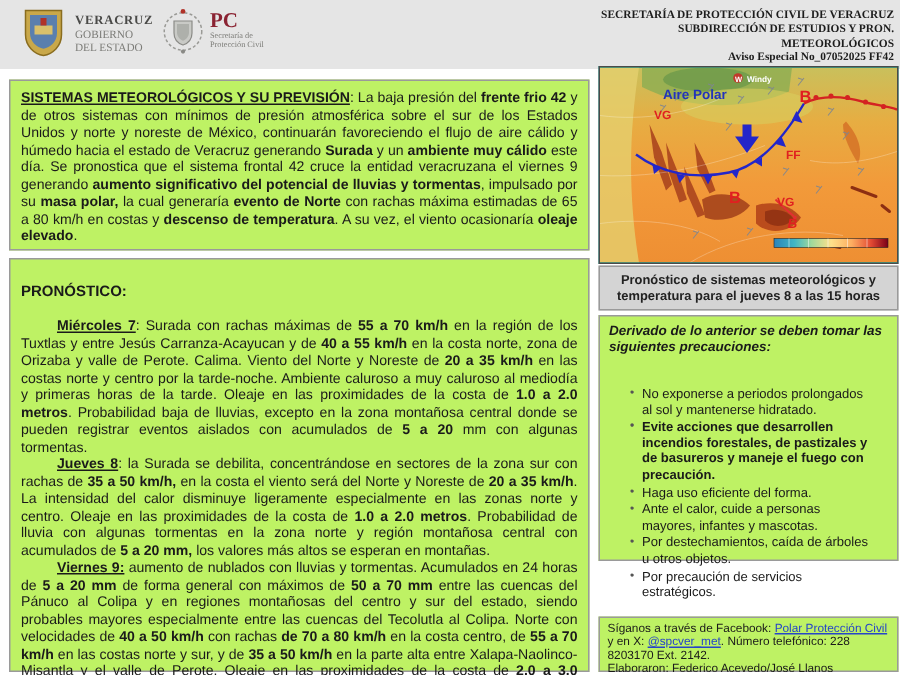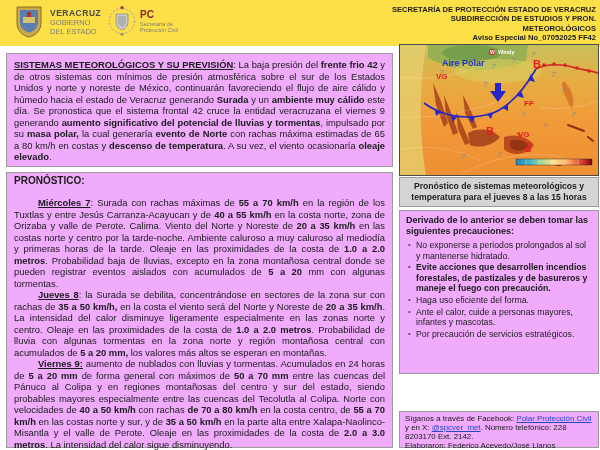--- a/index.html
+++ b/index.html
@@ -1,54 +1,54 @@
 <!DOCTYPE html>
 <html><head>
 <meta charset="utf-8">
 <style>
   html,body{margin:0;padding:0;background:#fff;}
   .page{position:relative;width:600px;height:450px;background:#ffffff;overflow:hidden;
         font-family:"Liberation Sans","DejaVu Sans",sans-serif;color:#1a1a1a;}
 
   
-  .hdr{position:absolute;left:0;top:0;width:600px;height:46px;background:#fde047;}
+  .hdr{position:absolute;left:0;top:0;width:600px;height:46px;background:#e5e5e5;font-family:Liberation Serif, serif;}
   .logo-ver{position:absolute;left:14px;top:5px;display:flex;align-items:center;}
   .logo-ver .ltxt{margin-left:6px;line-height:9px;}
   .logo-ver .l1{font-weight:bold;font-size:8.5px;color:#4a4a48;letter-spacing:.5px;}
   .logo-ver .l2{font-size:7.5px;color:#7c7c78;}
   .logo-pc{position:absolute;left:108px;top:5px;display:flex;align-items:center;}
   .logo-pc .ltxt{margin-left:4px;line-height:8px;}
-  .logo-pc .pcbig{font-weight:bold;font-size:10px;color:#8a2332;line-height:12px;}
+  .logo-pc .pcbig{font-weight:bold;font-size:14px;color:#8a2332;line-height:12px;}
   .logo-pc .pcsub{font-size:5.5px;color:#7c7c78;line-height:6px;}
   .title-box{position:absolute;left:160px;top:9px;width:226px;height:32px;background:#8e8e8e;
              border:1px solid #7a7a7a;color:#fff;font-weight:bold;font-size:11px;line-height:14px;
              text-align:center;display:flex;flex-direction:column;justify-content:center;}
   .hdr-right{position:absolute;right:4px;top:5px;width:215px;text-align:right;
              font-weight:bold;font-size:7.6px;line-height:9.4px;color:#1c1c1c;}
 
   
-  .box{position:absolute;border:1px solid #9a9a9a;background:#f0abfc;box-sizing:border-box;}
+  .box{position:absolute;border:1px solid #9a9a9a;background:#bef264;box-sizing:border-box;}
   .doc p{margin:0;font-size:9.4px;line-height:11.5px;text-align:justify;}
   .b{font-weight:bold;}
   .u{text-decoration:underline;}
 
   .sistemas{left:6px;top:53px;width:387px;height:114px;padding:5px 7px;}
-  .pronostico{left:6px;top:172px;width:387px;height:276px;padding:2px 7px;}
+  .pronostico{left:6px;top:172px;width:387px;height:276px;padding:16px 7px;}
   .pron-title{font-weight:bold;font-size:10px;margin-bottom:11px;}
   .pronostico p{text-indent:24px;}
 
   
   .mapwrap{position:absolute;left:399px;top:44px;width:198px;height:130px;border:1px solid #4a4a4a;
            box-sizing:content-box;overflow:hidden;background:#14b8a6;}
   .caption{left:399px;top:177px;width:200px;height:30px;background:#d4d4d4;
            font-weight:bold;font-size:8.6px;line-height:11px;text-align:center;
            display:flex;align-items:center;justify-content:center;padding:1px 4px;color:#222;}
   .precautions{left:399px;top:210px;width:200px;height:164px;padding:4px 6px;}
-  .prec-head{font-weight:bold;font-size:9px;line-height:11px;margin-bottom:3px;}
-  .prec-list{margin:0;padding:0;list-style:none;}
+  .prec-head{font-weight:bold;font-size:9px;line-height:11px;margin-bottom:20px;font-style:italic;}
+  .prec-list{margin:12px;padding:0;list-style:none;}
   .prec-list li{position:relative;font-size:8.7px;line-height:10.6px;padding-left:10px;margin-bottom:1px;}
   .prec-list li::before{content:"•";position:absolute;left:2px;top:0;color:#555;font-size:8px;}
   .reminder{left:399px;top:377px;width:200px;height:31px;padding:3px 5px;font-size:8.2px;line-height:10px;}
   .social{left:399px;top:411px;width:200px;height:37px;padding:2px 5px;font-size:7.9px;line-height:9px;}
   .social a{color:#2645c8;text-decoration:underline;cursor:pointer;}
 
   
   .mapwrap svg text{font-family:"Liberation Sans","DejaVu Sans",sans-serif;}
 </style>
 </head>
@@ -82,21 +82,21 @@
       </svg>
       <div class="ltxt">
         <div class="pcbig">PC</div>
         <div class="pcsub">Secretaría de</div>
         <div class="pcsub">Protección Civil</div>
       </div>
     </div>
 
 
     <div class="hdr-right">
-      <div>SECRETARÍA DE PROTECCIÓN ESTADO DE VERACRUZ</div>
+      <div>SECRETARÍA DE PROTECCIÓN CIVIL DE VERACRUZ</div>
       <div>SUBDIRECCIÓN DE ESTUDIOS Y PRON. METEOROLÓGICOS</div>
       <div>Aviso Especial No_07052025 FF42</div>
       <div>XALAPA, VER.,  miércoles 7 de mayo de 2025/8:00 h</div>
     </div>
   </div>
 
   <div class="box sistemas doc">
     <p><span class="b u">SISTEMAS METEOROLÓGICOS Y SU PREVISIÓN</span><span>: La baja presión del </span><span class="b">frente frio 42</span><span> y de otros sistemas con mínimos de presión atmosférica sobre el sur de los Estados Unidos y norte y noreste de México, continuarán favoreciendo el flujo de aire cálido y húmedo hacia el estado de Veracruz generando </span><span class="b">Surada</span><span> y un </span><span class="b">ambiente muy cálido</span><span> este día. Se pronostica que el sistema frontal 42 cruce la entidad veracruzana el viernes 9 generando </span><span class="b">aumento significativo del potencial de lluvias y tormentas</span><span>, impulsado por su </span><span class="b">masa polar,</span><span> la cual generaría </span><span class="b">evento de Norte</span><span> con rachas máxima estimadas de 65 a 80 km/h en costas y </span><span class="b">descenso de temperatura</span><span>. A su vez, el viento ocasionaría </span><span class="b">oleaje elevado</span><span>.</span></p>
   </div>
 
@@ -236,20 +236,21 @@
     <span>Pronóstico de sistemas meteorológicos y temperatura para el jueves 8 a las 15 horas</span>
   </div>
 
   <div class="box precautions">
     <div class="prec-head">Derivado de lo anterior se deben tomar las siguientes precauciones:</div>
     <ul class="prec-list">
       <li>No exponerse a periodos prolongados al sol y mantenerse hidratado.</li>
       <li class="b">Evite acciones que desarrollen incendios forestales, de pastizales y de basureros y maneje el fuego con precaución.</li>
       <li>Haga uso eficiente del forma.</li>
       <li>Ante el calor, cuide a personas mayores, infantes y mascotas.</li>
+      <li>Por destechamientos, caída de árboles u otros objetos.</li>
       <li>Por precaución de servicios estratégicos.</li>
     </ul>
   </div>
 
 
   <div class="box social">
     <span>Síganos a través de Facebook: </span><a>Polar Protección Civil</a><span> y en X: </span><a>@spcver_met</a><span>. Número telefónico: 228 8203170 Ext. 2142.</span>
     <div>Elaboraron: Federico Acevedo/José Llanos</div>
   </div>
 

